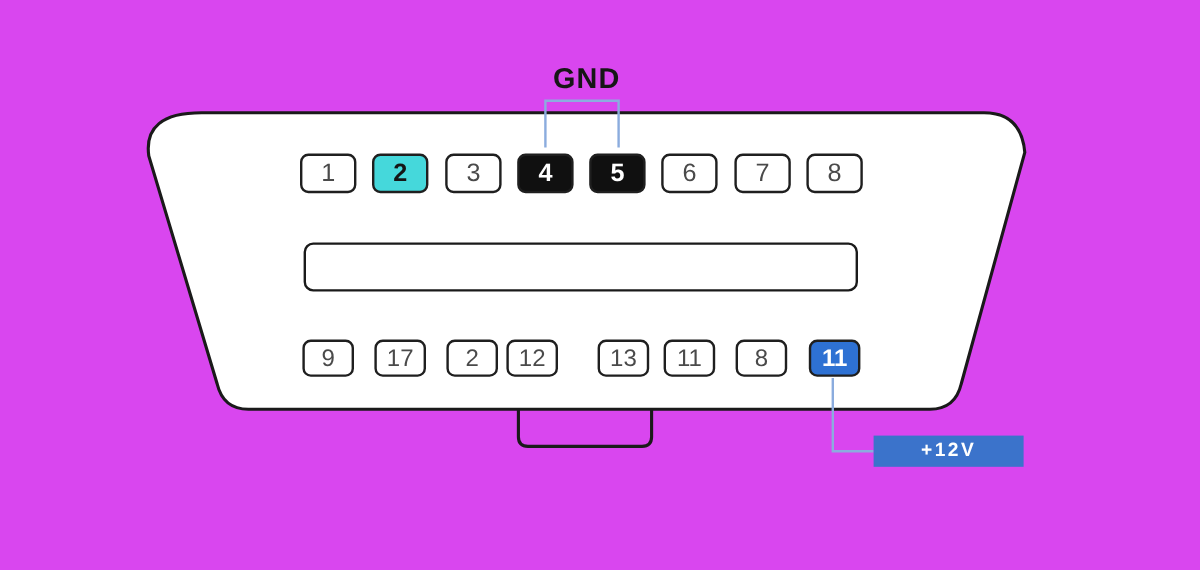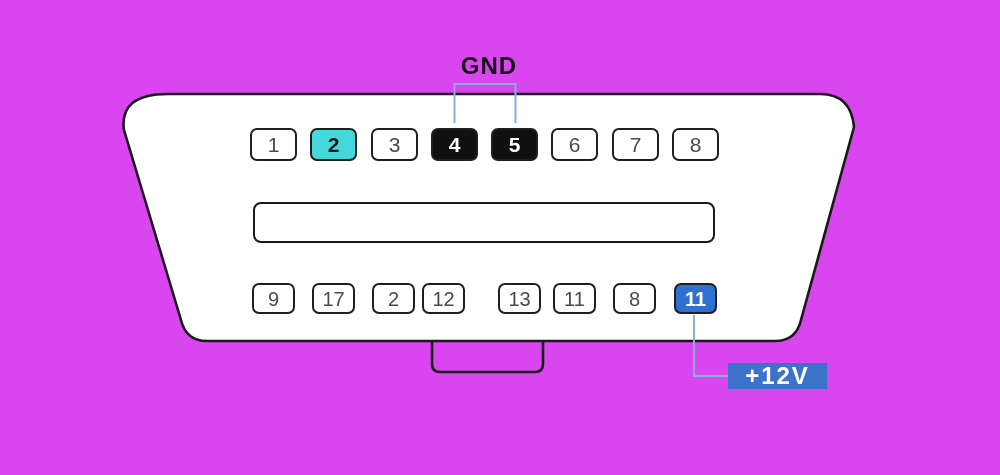--- a/index.html
+++ b/index.html
@@ -30,23 +30,23 @@
 
   .gnd-label {
     position:absolute;
     left:449px; top:52px; width:80px;
     text-align:center;
     font-size:24px; font-weight:700; letter-spacing:1px;
     color:#161616;
   }
   .v12-label {
     position:absolute;
-    left:728px; top:363px; width:99px; height:26px;
+    left:728px; top:363px; width:125px; height:26px;
     display:flex; align-items:center; justify-content:center;
-    color:#ffffff; font-size:24px; font-weight:700; letter-spacing:2px;
+    color:#ffffff; font-size:16px; font-weight:700; letter-spacing:2px;
     line-height:1;
   }
   .slot {
     position:absolute;
     left:253px; top:202px; width:462px; height:41px;
     box-sizing:border-box;
     border:2.5px solid #1a1a1a;
     border-radius:8px;
     background:#ffffff;
   }

